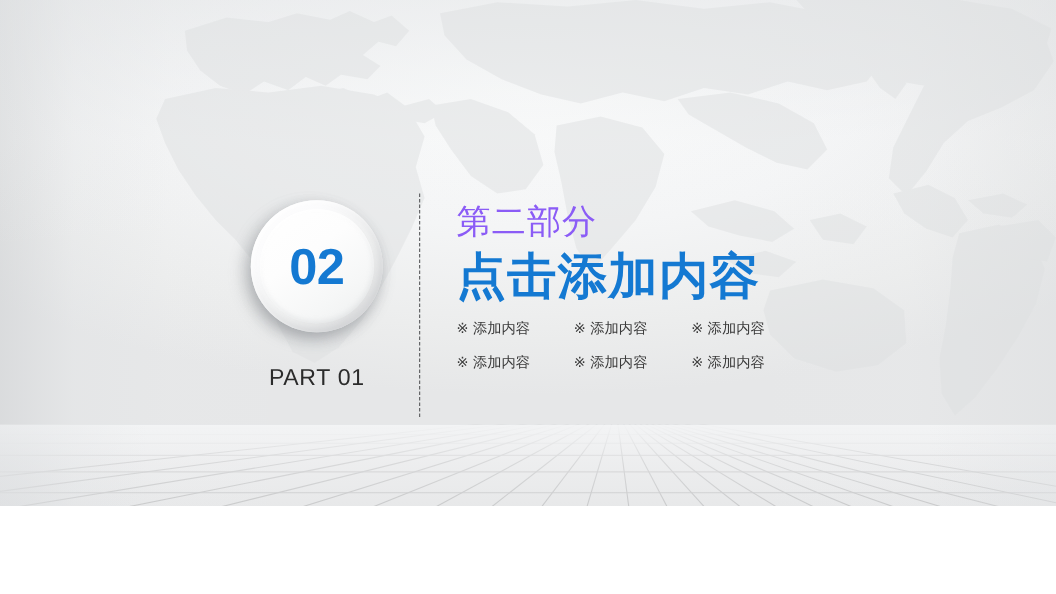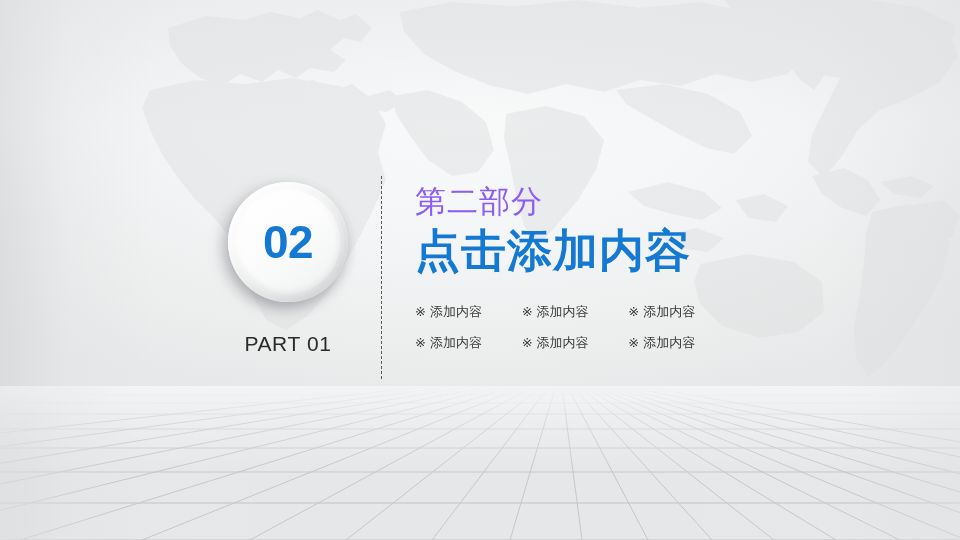--- a/index.html
+++ b/index.html
@@ -3,21 +3,21 @@
 <meta charset="utf-8">
 <style>
   html, body {
     margin: 0;
     padding: 0;
     background: #ffffff;
   }
   #slide {
     position: relative;
     width: 960px;
-    height: 540px;
+    height: 460px;
     overflow: hidden;
     font-family: "Liberation Sans", "DejaVu Sans", sans-serif;
     background: #f2f3f4;
   }
 
   
   .bg-base {
     position: absolute;
     inset: 0;
     background:
@@ -162,21 +162,21 @@
   }
   .title-sub {
     font-size: 45px;
     font-weight: bold;
     color: #1479d2;
     letter-spacing: 1px;
     line-height: 1.18;
     margin: 4px 0 0 0;
   }
   .bullets {
-    margin-top: 25px;
+    margin-top: 12px;
     width: 320px;
   }
   .bullet-row {
     display: flex;
     margin-bottom: 11px;
   }
   .bullet-item {
     width: 110px;
     font-size: 13px;
     color: #3a3a3a;

